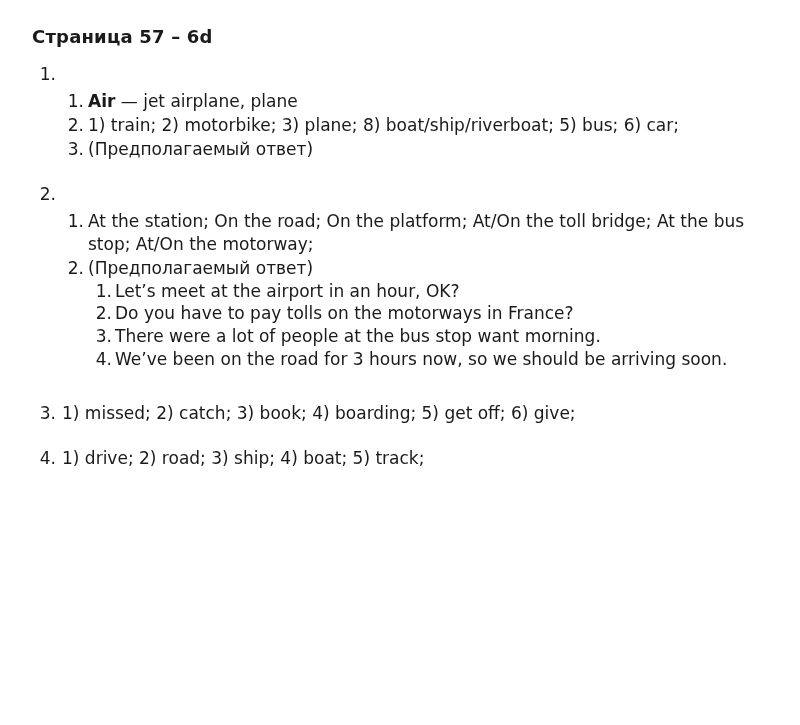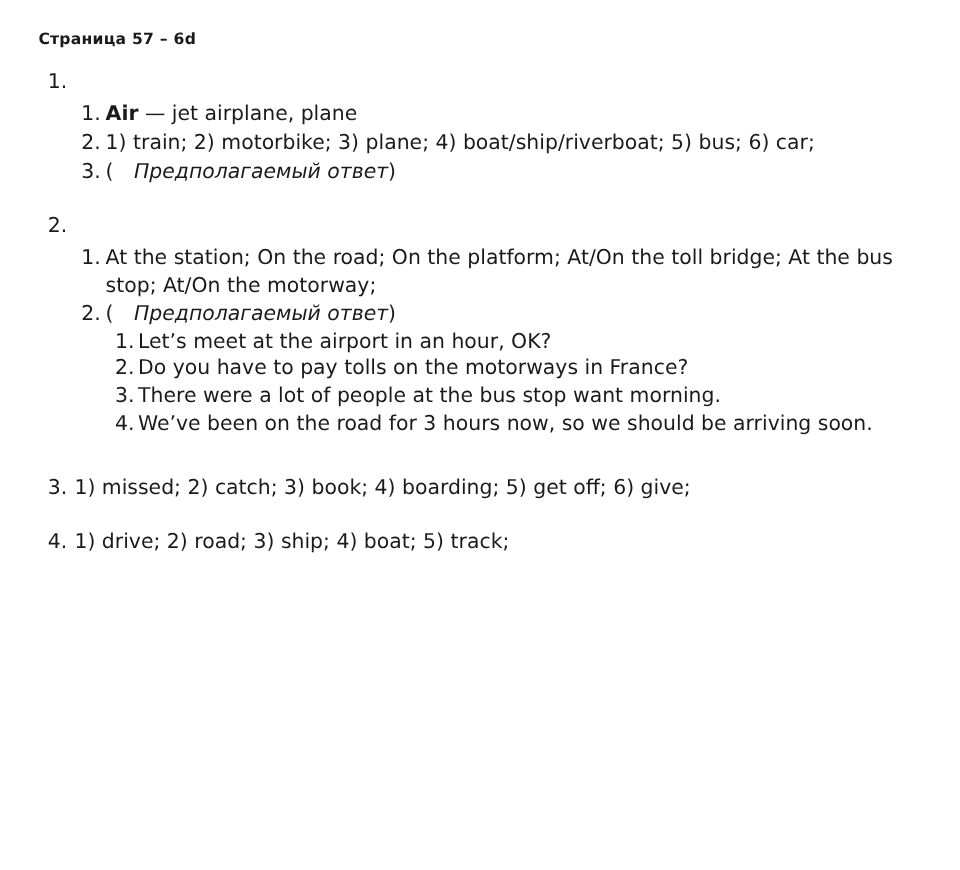--- a/index.html
+++ b/index.html
@@ -16,21 +16,21 @@
     overflow: hidden;
   }
   .page {
     position: relative;
     width: 800px;
     height: 725px;
     box-sizing: border-box;
     padding: 26px 28px 0 32px;
   }
   .page-title {
-    font-size: 13px;
+    font-size: 18px;
     font-weight: bold;
     letter-spacing: 0.2px;
     margin: 0 0 16px 0;
   }
   .watermark {
     position: absolute;
     left: 60px;
     top: 330px;
     font-family: "DejaVu Sans", sans-serif;
     font-size: 53px;
@@ -87,22 +87,20 @@
     padding-right: 3px;
   }
 
   .indent-sub {
     margin-left: 26px;
   }
   .cat {
     font-weight: bold;
   }
   .ital {
-    font-style: italic;
-    margin-left: 17px;
   }
   .para {
     margin: 0;
   }
   .small-gap {
     height: 8px;
   }
   .tight {
     line-height: 1.34;
   }
@@ -128,21 +126,21 @@
         <div class="marker">1.</div>
         <div class="body">
           <div class="para">
             <span class="cat">Air</span><span> — </span><span>jet airplane, plane</span>
           </div>
         </div>
       </div>
 
       <div class="row lvl2">
         <div class="marker">2.</div>
-        <div class="body">1) train; 2) motorbike; 3) plane; 4) boat/ship/riverboat; 5) bus; 6) car;</div>
+        <div class="body">1) train; 2) motorbike; 3) plane; 8) boat/ship/riverboat; 5) bus; 6) car;</div>
       </div>
 
       <div class="row lvl2">
         <div class="marker">3.</div>
         <div class="body">
           <div class="para">
             <span>(</span><span class="ital">Предполагаемый ответ</span><span>)</span>
           </div>
         </div>
       </div>

